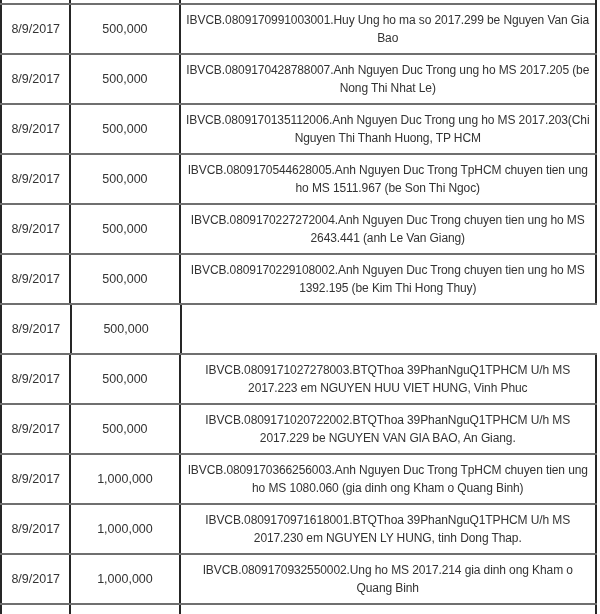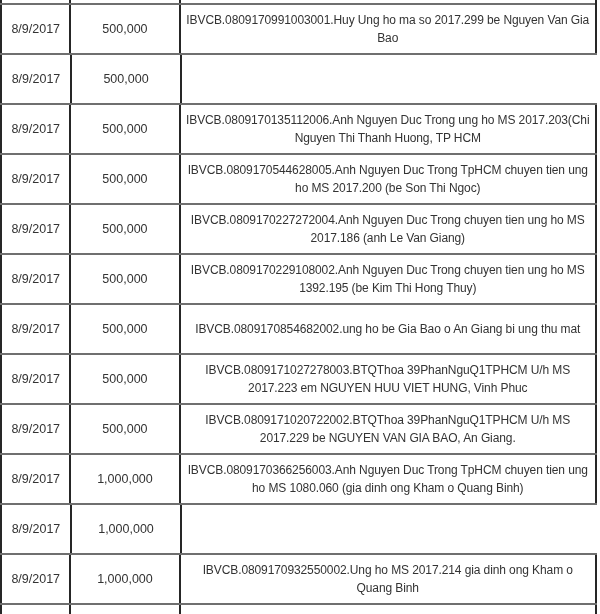--- a/index.html
+++ b/index.html
@@ -76,50 +76,50 @@
 
   <div class="row data">
     <div class="cell date">8/9/2017</div>
     <div class="cell amount">500,000</div>
     <div class="cell desc">IBVCB.0809170991003001.Huy Ung ho ma so 2017.299 be Nguyen Van Gia Bao</div>
   </div>
 
   <div class="row data">
     <div class="cell date">8/9/2017</div>
     <div class="cell amount">500,000</div>
+    <div class="cell desc">IBVCB.0809170428788007.Anh Nguyen Duc Trong ung ho MS 2017.205 (be Nong Thi Nhat Le)</div>
   </div>
 
   <div class="row data">
     <div class="cell date">8/9/2017</div>
     <div class="cell amount">500,000</div>
     <div class="cell desc">IBVCB.0809170135112006.Anh Nguyen Duc Trong ung ho MS 2017.203(Chi Nguyen Thi Thanh Huong, TP HCM</div>
   </div>
 
   <div class="row data">
     <div class="cell date">8/9/2017</div>
     <div class="cell amount">500,000</div>
-    <div class="cell desc">IBVCB.0809170544628005.Anh Nguyen Duc Trong TpHCM chuyen tien ung ho MS 2017.200 (be Son Thi Ngoc)</div>
+    <div class="cell desc">IBVCB.0809170544628005.Anh Nguyen Duc Trong TpHCM chuyen tien ung ho MS 1511.967 (be Son Thi Ngoc)</div>
   </div>
 
   <div class="row data">
     <div class="cell date">8/9/2017</div>
     <div class="cell amount">500,000</div>
-    <div class="cell desc">IBVCB.0809170227272004.Anh Nguyen Duc Trong chuyen tien ung ho MS 2017.186 (anh Le Van Giang)</div>
+    <div class="cell desc">IBVCB.0809170227272004.Anh Nguyen Duc Trong chuyen tien ung ho MS 2643.441 (anh Le Van Giang)</div>
   </div>
 
   <div class="row data">
     <div class="cell date">8/9/2017</div>
     <div class="cell amount">500,000</div>
     <div class="cell desc">IBVCB.0809170229108002.Anh Nguyen Duc Trong chuyen tien ung ho MS 1392.195 (be Kim Thi Hong Thuy)</div>
   </div>
 
   <div class="row data">
     <div class="cell date">8/9/2017</div>
     <div class="cell amount">500,000</div>
-    <div class="cell desc">IBVCB.0809170854682002.ung ho be Gia Bao o An Giang bi ung thu mat</div>
   </div>
 
   <div class="row data">
     <div class="cell date">8/9/2017</div>
     <div class="cell amount">500,000</div>
     <div class="cell desc">IBVCB.0809171027278003.BTQThoa 39PhanNguQ1TPHCM U/h MS 2017.223 em NGUYEN HUU VIET HUNG, Vinh Phuc</div>
   </div>
 
   <div class="row data">
     <div class="cell date">8/9/2017</div>
@@ -129,20 +129,21 @@
 
   <div class="row data">
     <div class="cell date">8/9/2017</div>
     <div class="cell amount">1,000,000</div>
     <div class="cell desc">IBVCB.0809170366256003.Anh Nguyen Duc Trong TpHCM chuyen tien ung ho MS 1080.060 (gia dinh ong Kham o Quang Binh)</div>
   </div>
 
   <div class="row data">
     <div class="cell date">8/9/2017</div>
     <div class="cell amount">1,000,000</div>
+    <div class="cell desc">IBVCB.0809170971618001.BTQThoa 39PhanNguQ1TPHCM U/h MS 2017.230 em NGUYEN LY HUNG, tinh Dong Thap.</div>
   </div>
 
   <div class="row data">
     <div class="cell date">8/9/2017</div>
     <div class="cell amount">1,000,000</div>
     <div class="cell desc">IBVCB.0809170932550002.Ung ho MS 2017.214 gia dinh ong Kham o Quang Binh</div>
   </div>
 <div class="row sliver-bottom">
       <div class="cell date"></div>
       <div class="cell amount"></div>

